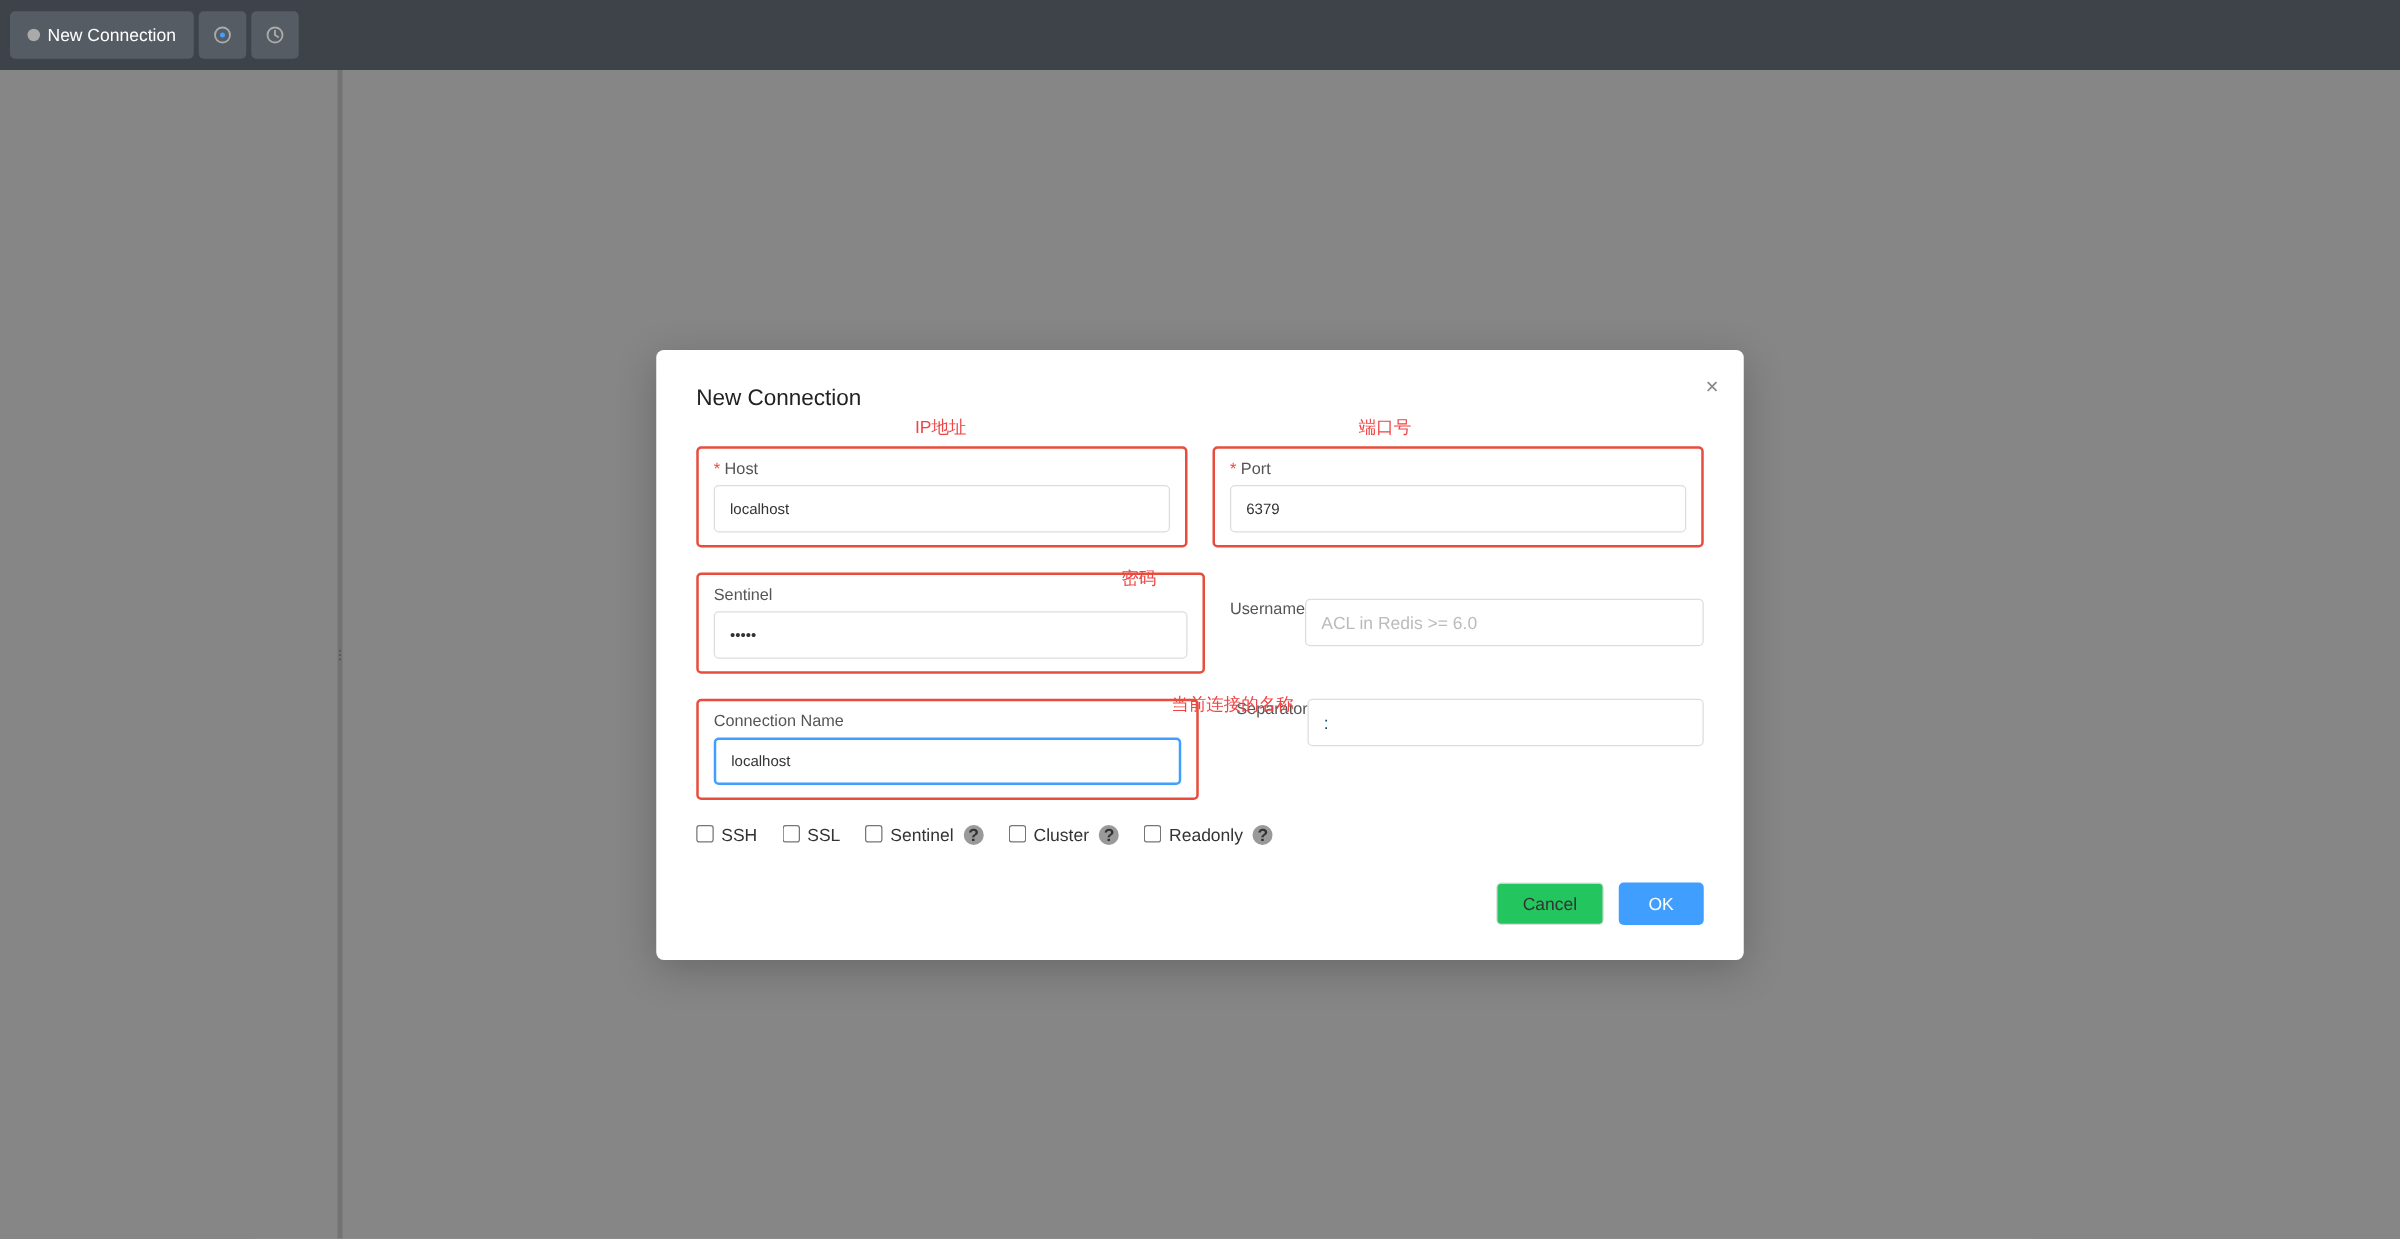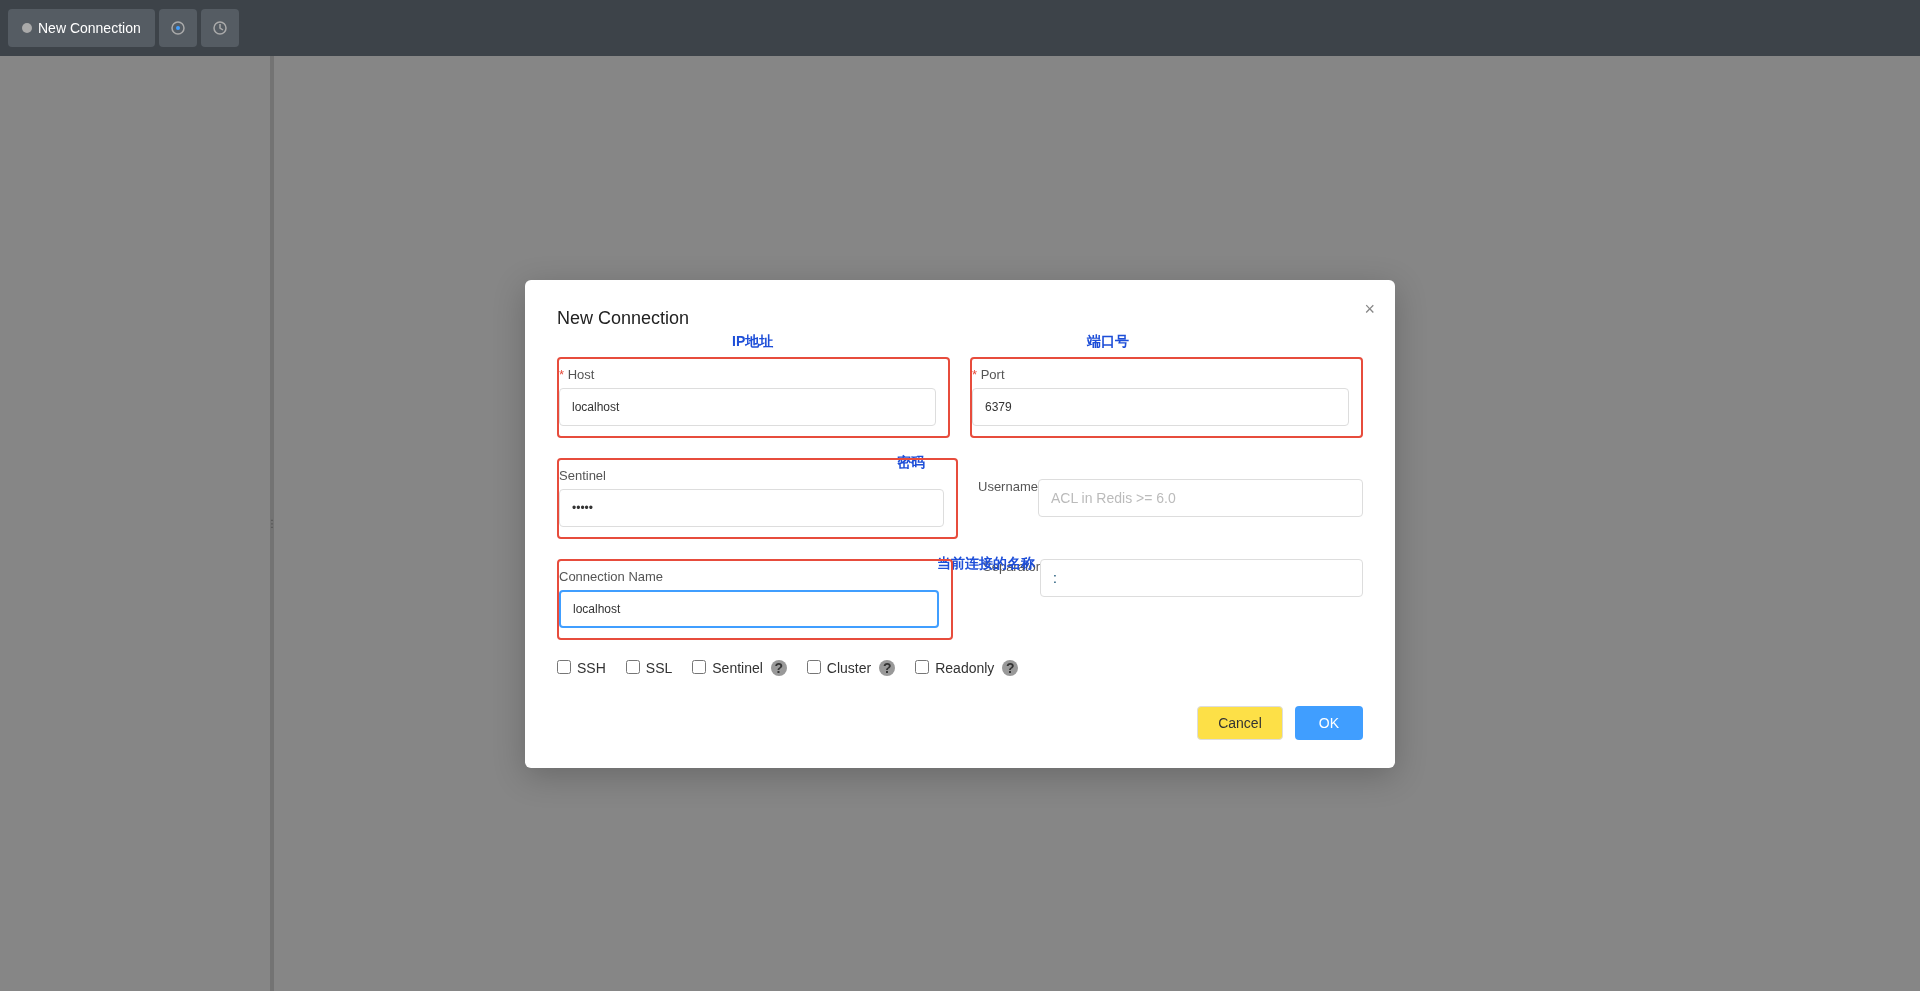--- a/index.html
+++ b/index.html
@@ -117,21 +117,21 @@
       font-size: 18px;
       color: #888;
       cursor: pointer;
       line-height: 1;
     }
 
     
     .field-box {
       border: 2px solid #e74c3c;
       border-radius: 4px;
-      padding: 8px 12px 10px 0;
+      padding: 8px 12px 10px 12px;
       position: relative;
       flex: 1;
     }
     .field-box label {
       font-size: 13px;
       color: #555;
       display: block;
       margin-bottom: 6px;
     }
     .field-box input {
@@ -142,23 +142,23 @@
       color: #333;
       outline: none;
       height: 38px;
       background: #fff;
       width: 100%;
     }
 
     
     .annotation-label {
       position: absolute;
-      color: #1d4ed8;
-      font-size: 14px;
-      font-weight: 700;
+      color: #ef4444;
+      font-size: 14px;
+      font-weight: 400;
       white-space: nowrap;
       pointer-events: none;
     }
 
     
     .plain-field {
       flex: 1;
       display: flex;
     }
     .plain-field label {
@@ -228,21 +228,21 @@
       display: flex;
       justify-content: flex-end;
       gap: 12px;
       margin-top: 8px;
     }
 
     .btn-cancel {
       padding: 8px 20px;
       border: 1px solid #ddd;
       border-radius: 4px;
-      background: #fde047;
+      background: #22c55e;
       color: #333;
       font-size: 14px;
       cursor: pointer;
     }
 
     .btn-ok {
       padding: 8px 24px;
       border: none;
       border-radius: 4px;
       background: #409eff;

